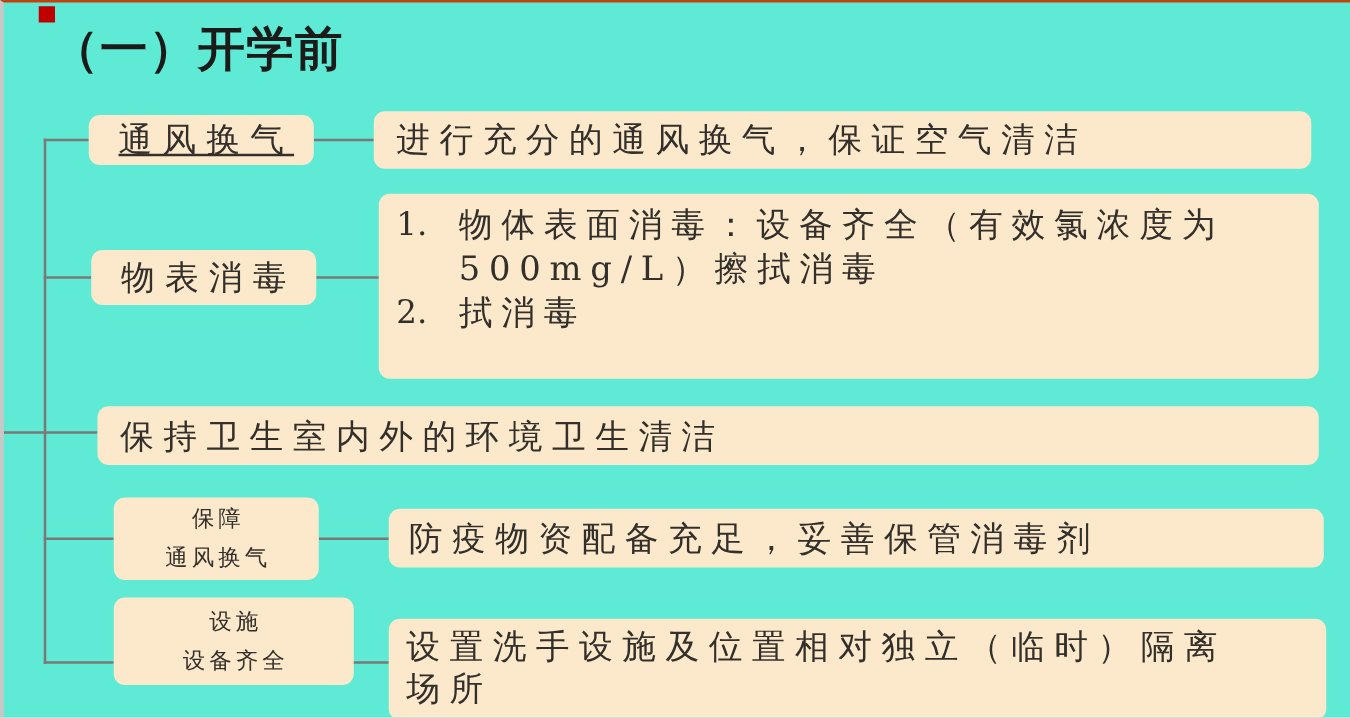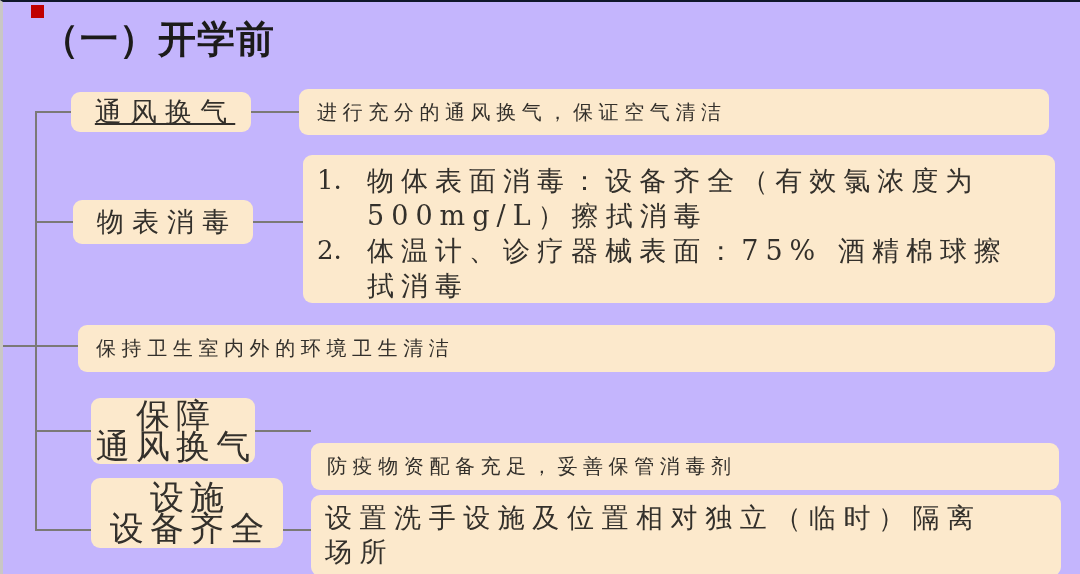--- a/index.html
+++ b/index.html
@@ -1,20 +1,20 @@
 <!DOCTYPE html>
 <html><head>
 <meta charset="utf-8">
 <style>
   * { margin:0; padding:0; box-sizing:border-box; }
   html,body { background:#e9e7e5; }
   .stage {
     position:relative; width:1080px; height:574px;
-    background:#c4b5fd; overflow:hidden;
-    border-left:3px solid #c9c7c5; border-top:2px solid #0f172a;
+    background:#5eead4; overflow:hidden;
+    border-left:3px solid #c9c7c5; border-top:2px solid #c2410c;
     font-family:"DejaVu Serif","Liberation Serif",serif;
     color:#33302b;
   }
   .red-sq {
     position:absolute; left:28px; top:3px; width:13px; height:13px;
     background:#c00000;
   }
   .title {
     position:absolute; left:38px; top:12px;
     font-family:"Liberation Sans","DejaVu Sans",sans-serif;
@@ -24,23 +24,23 @@
   .hline, .vline { position:absolute; background:#7b7977; }
   .hline { height:2px; }
   .vline { width:2px; }
   .box {
     position:absolute; background:#fce9cc; border-radius:9px;
   }
   .label-box {
     display:flex; flex-direction:column; align-items:center; justify-content:center;
     font-size:27px; letter-spacing:0.3em; text-indent:0.3em; white-space:nowrap;
   }
-  .label-box.two-line { font-size:34px; letter-spacing:0.18em; text-indent:0.18em; line-height:31px; }
+  .label-box.two-line { font-size:18px; letter-spacing:0.18em; text-indent:0.18em; line-height:31px; }
   .desc-box {
-    font-size:20px; letter-spacing:0.28em; white-space:nowrap;
+    font-size:27px; letter-spacing:0.28em; white-space:nowrap;
     display:flex; align-items:center; padding-left:18px;
   }
   .multi-box { display:block; padding:8px 12px 6px 14px; font-size:27px; letter-spacing:0.26em; }
   .num-item { display:flex; }
   .num-col { width:50px; flex:0 0 50px; line-height:35px; letter-spacing:0; font-size:26px; }
   .ln { line-height:35px; white-space:nowrap; }
   .wrap-box { display:block; padding:6px 14px; font-size:27px; letter-spacing:0.28em; }
   .wrap-box .ln { line-height:34px; }
 </style>
 </head>
@@ -76,35 +76,34 @@
     <div class="num-item">
       <div class="num-col">1.</div>
       <div>
         <div class="ln">物体表面消毒：设备齐全（有效氯浓度为</div>
         <div class="ln">500mg/L）擦拭消毒</div>
       </div>
     </div>
     <div class="num-item">
       <div class="num-col">2.</div>
       <div>
-        <div class="ln">体温计、诊疗器械表面：75% 酒精棉球擦</div>
         <div class="ln">拭消毒</div>
       </div>
     </div>
   </div>
 
   <div class="box desc-box" style="left:75px;top:323px;width:977px;height:47px;">
     <span>保持卫生室内外的环境卫生清洁</span>
   </div>
 
   <div class="box label-box two-line" style="left:88px;top:396px;width:164px;height:66px;">
     <span>保障</span>
     <span>通风换气</span>
   </div>
-  <div class="box desc-box" style="left:308px;top:405px;width:748px;height:47px;padding-left:16px;margin-top:36px;">
+  <div class="box desc-box" style="left:308px;top:405px;width:748px;height:47px;padding-left:16px;">
     <span>防疫物资配备充足，妥善保管消毒剂</span>
   </div>
 
   <div class="box label-box two-line" style="left:88px;top:476px;width:192px;height:70px;">
     <span>设施</span>
     <span>设备齐全</span>
   </div>
   <div class="box wrap-box" style="left:308px;top:493px;width:750px;height:81px;">
     <div class="ln">设置洗手设施及位置相对独立（临时）隔离</div>
     <div class="ln">场所</div>

